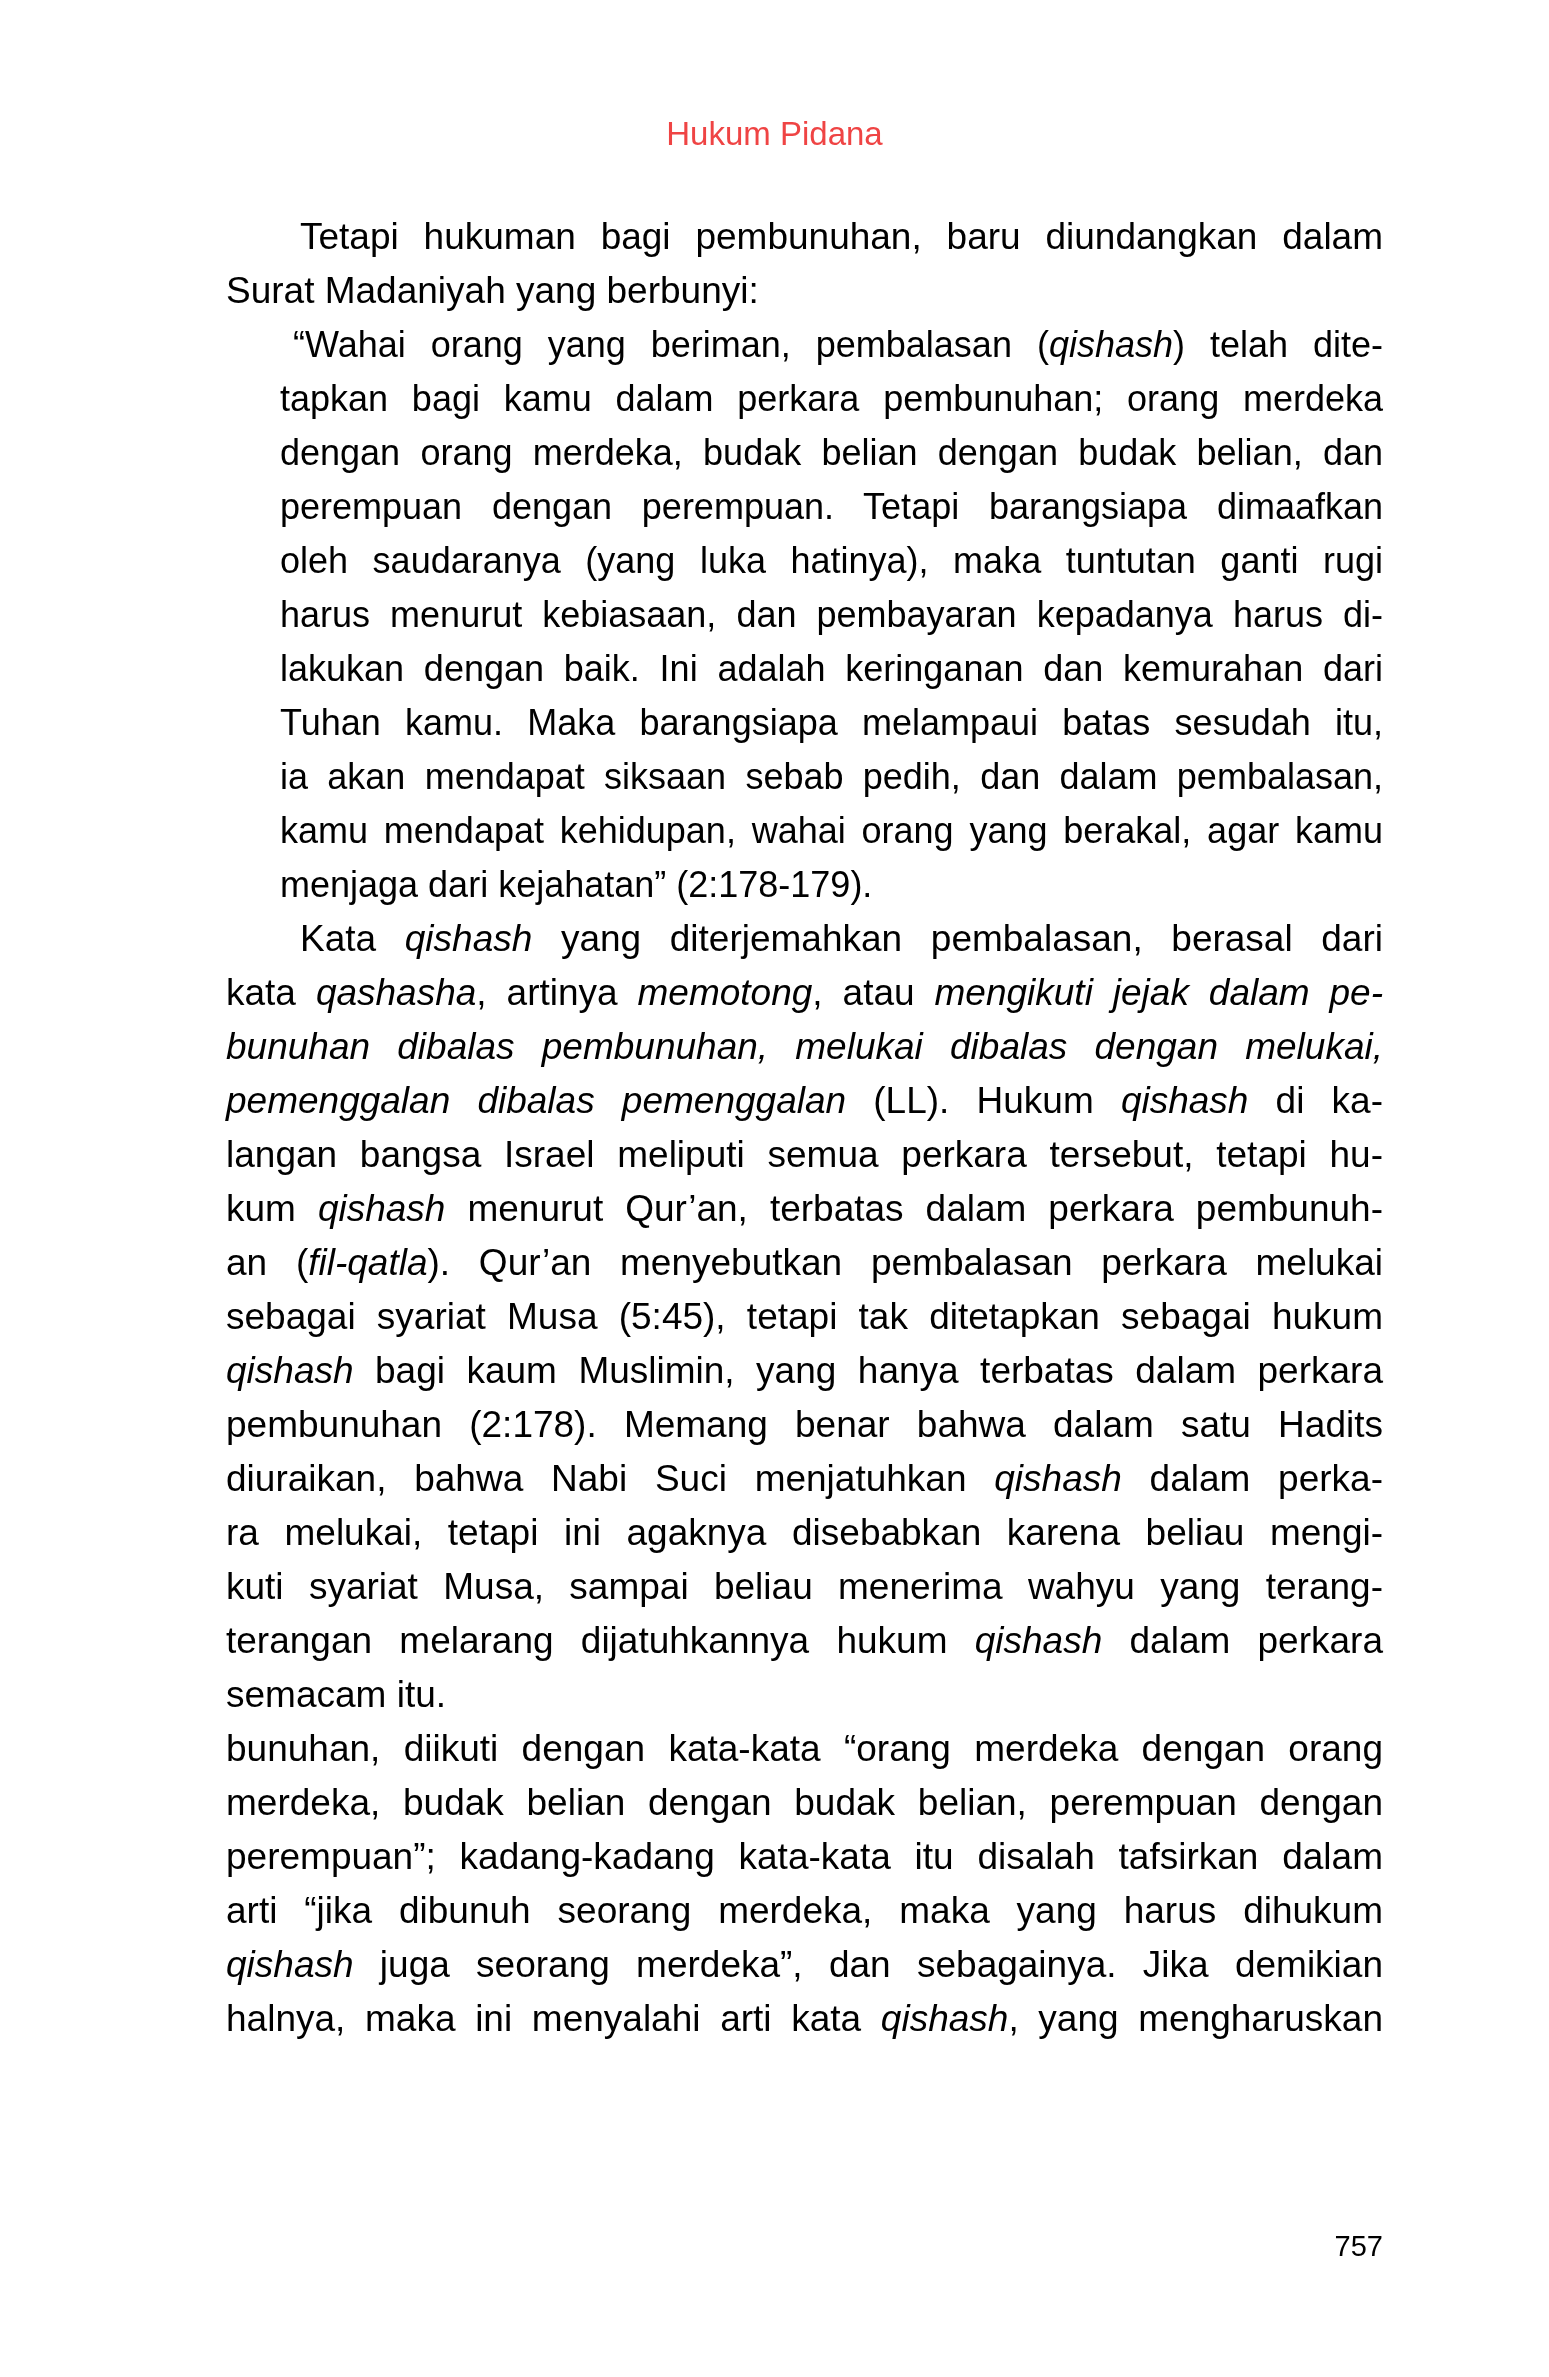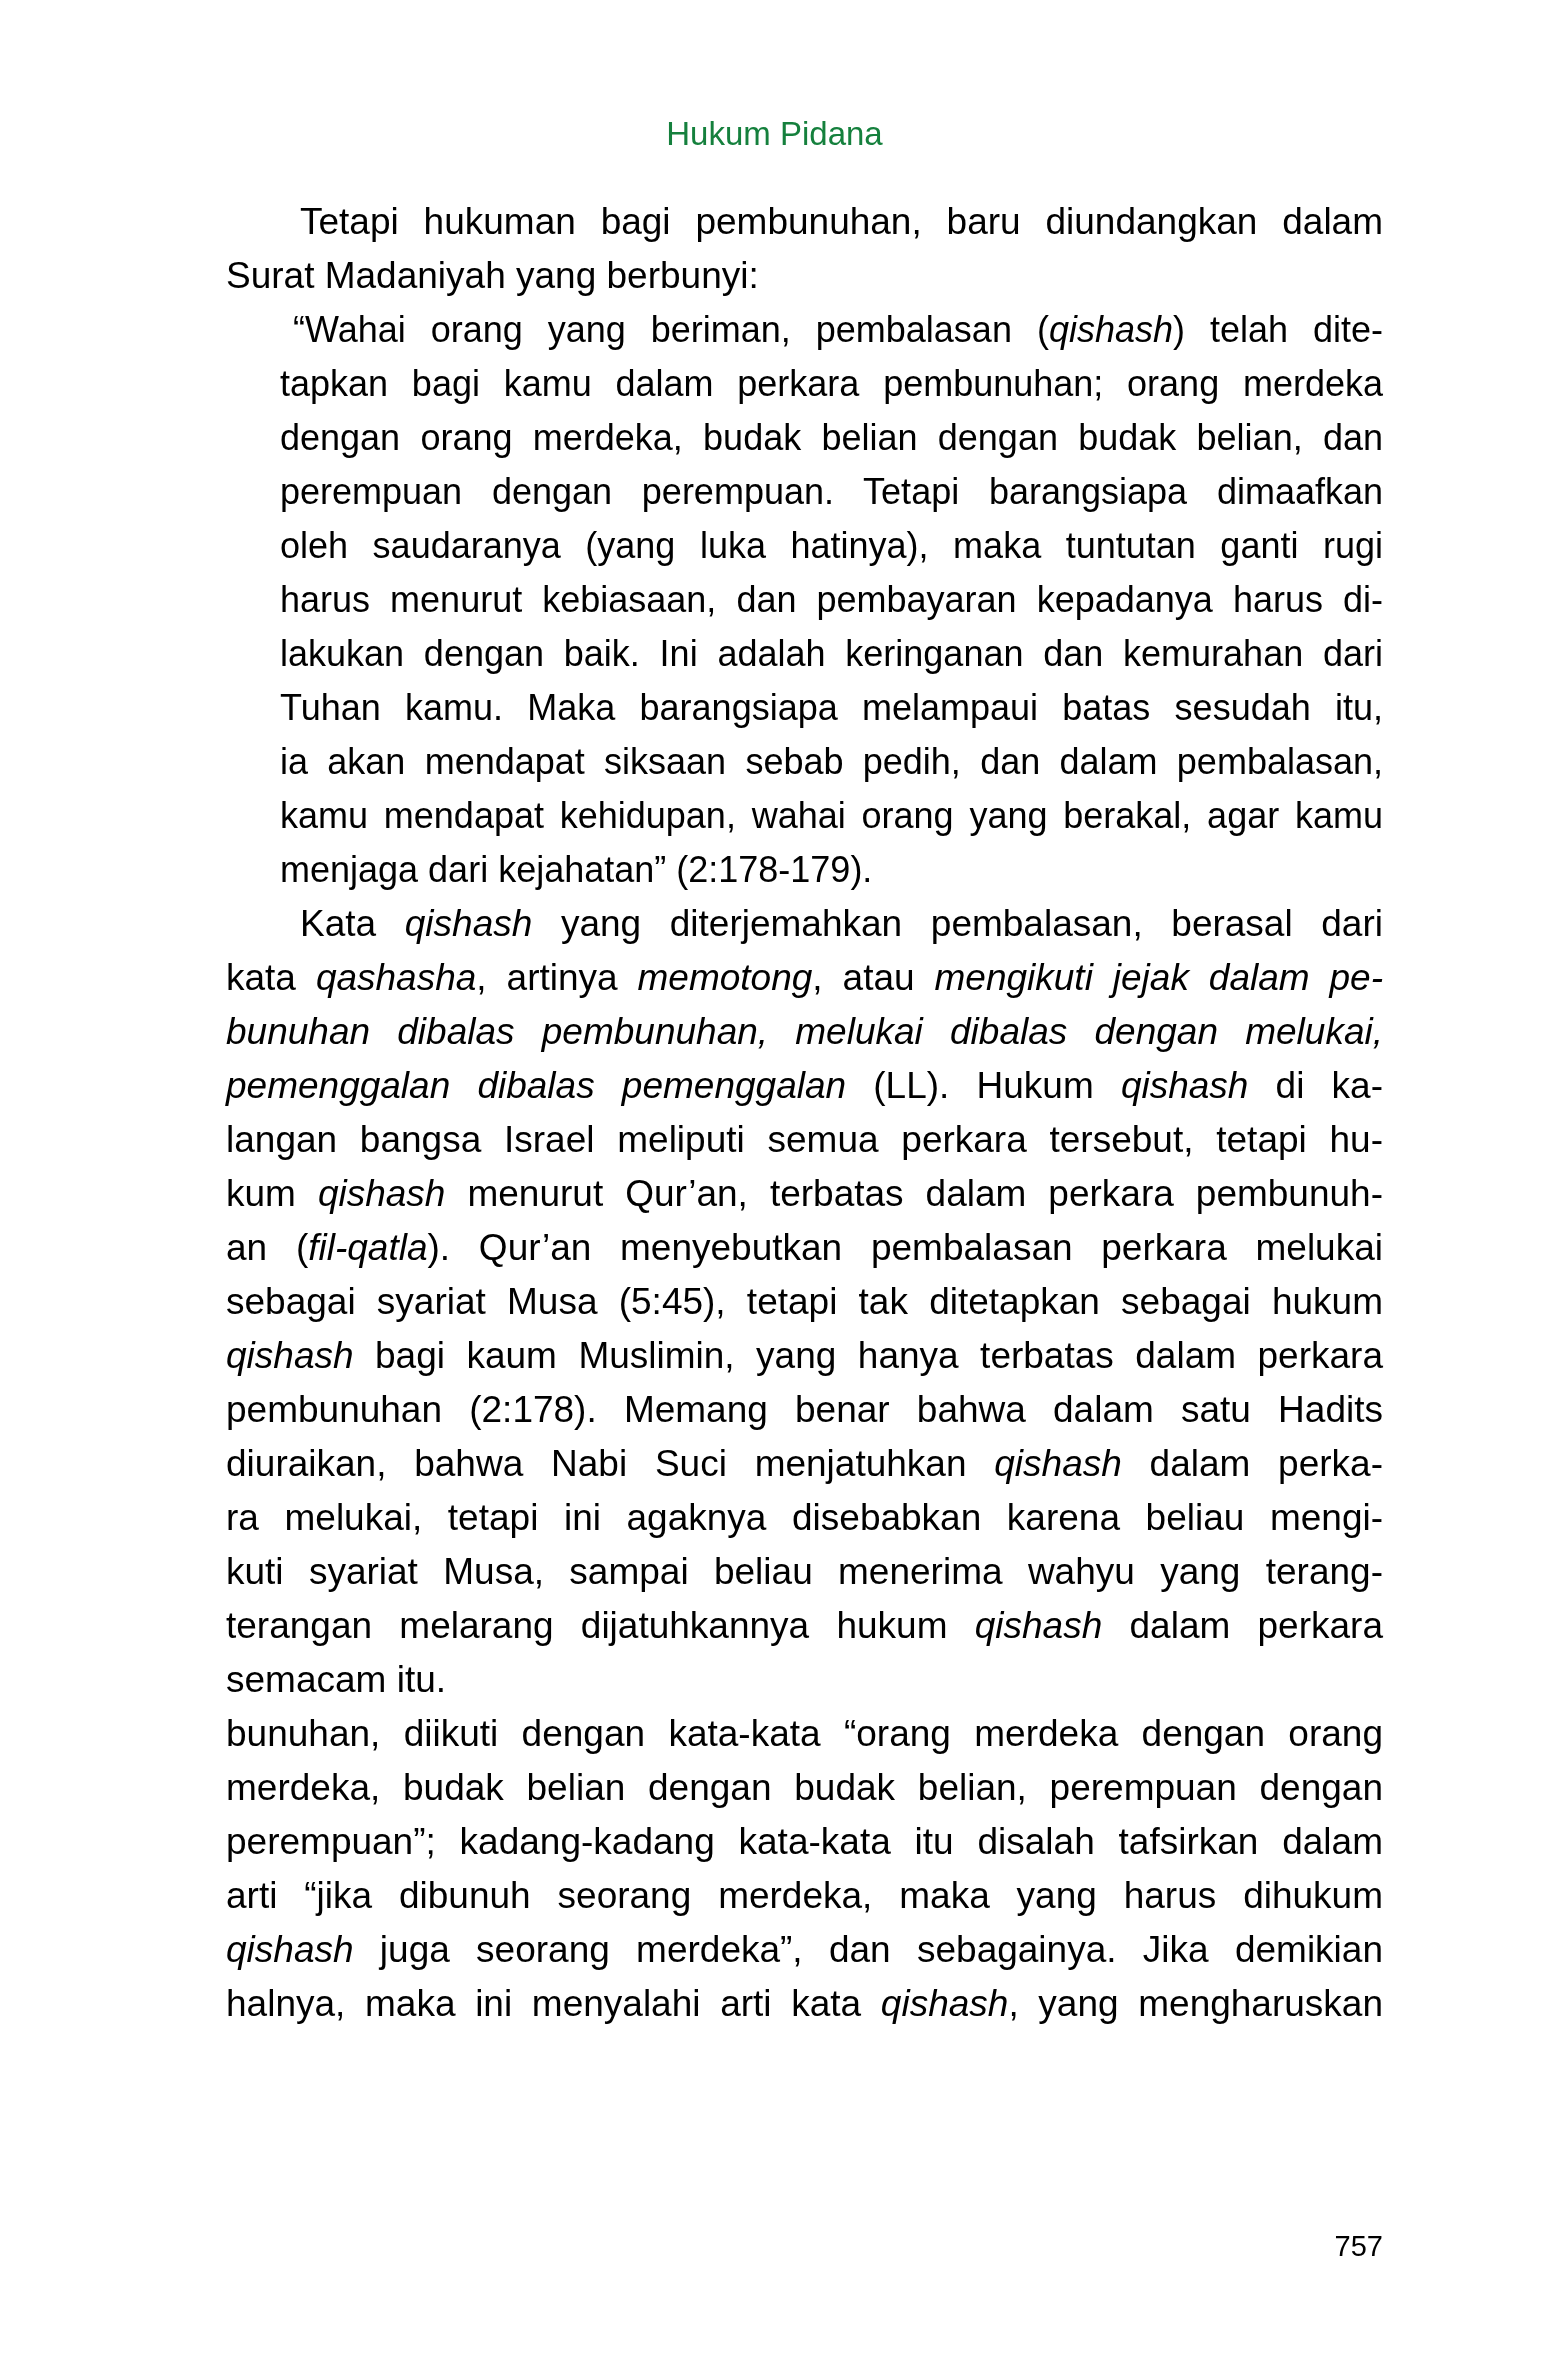--- a/index.html
+++ b/index.html
@@ -13,26 +13,26 @@
     overflow: hidden;
   }
   .running-header {
     position: absolute;
     top: 114px;
     left: 0;
     width: 1549px;
     text-align: center;
     font-size: 33px;
     line-height: 40px;
-    color: #15803d;
+    color: #ef4444;
   }
   .page-body-text {
     position: absolute;
     left: 226px;
-    top: 195px;
+    top: 210px;
     width: 1157px;
     font-size: 37px;
     line-height: 54px;
   }
   .para { margin: 0; }
   .para.quote {
     margin-left: 54px;
     font-size: 36px;
   }
   .para.body2 { }

